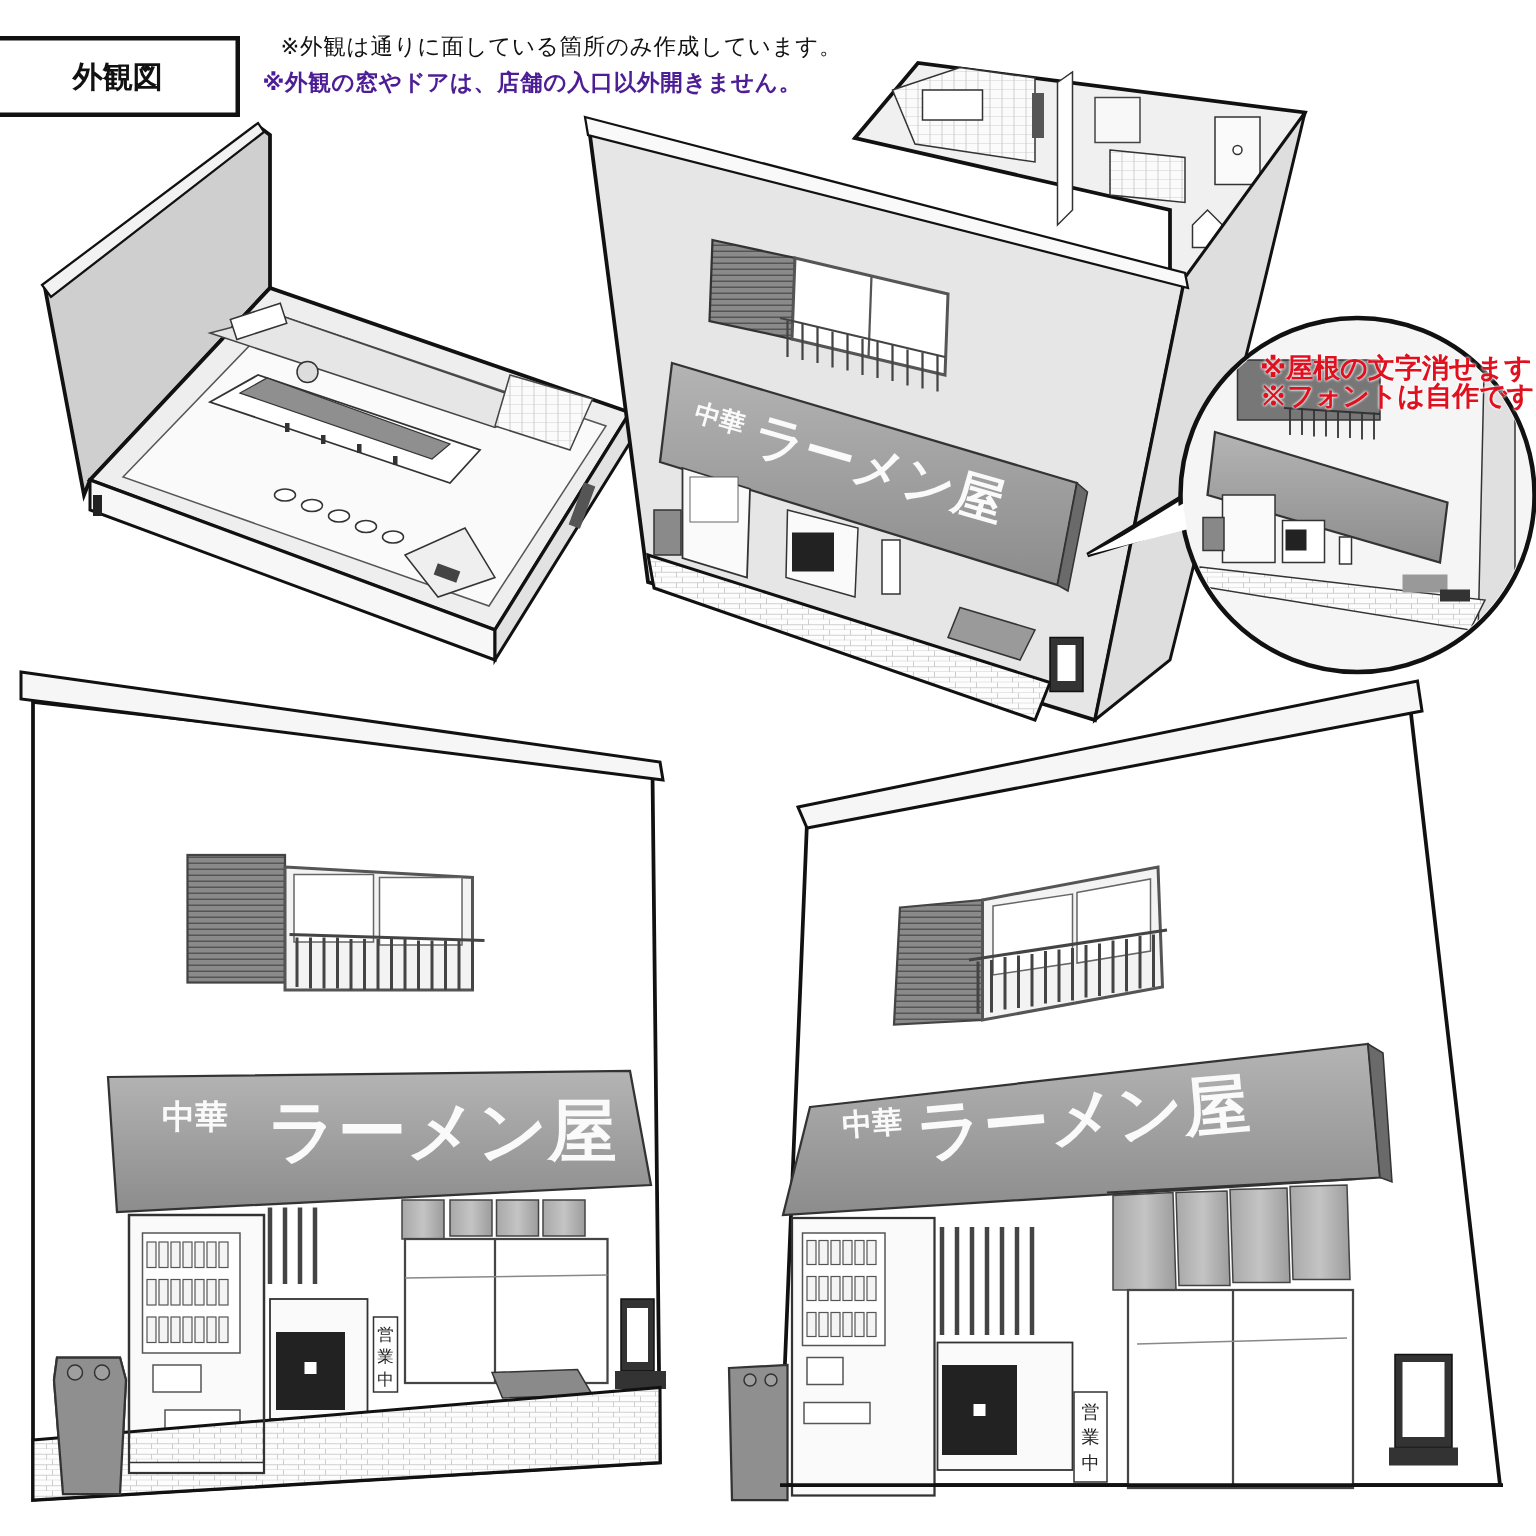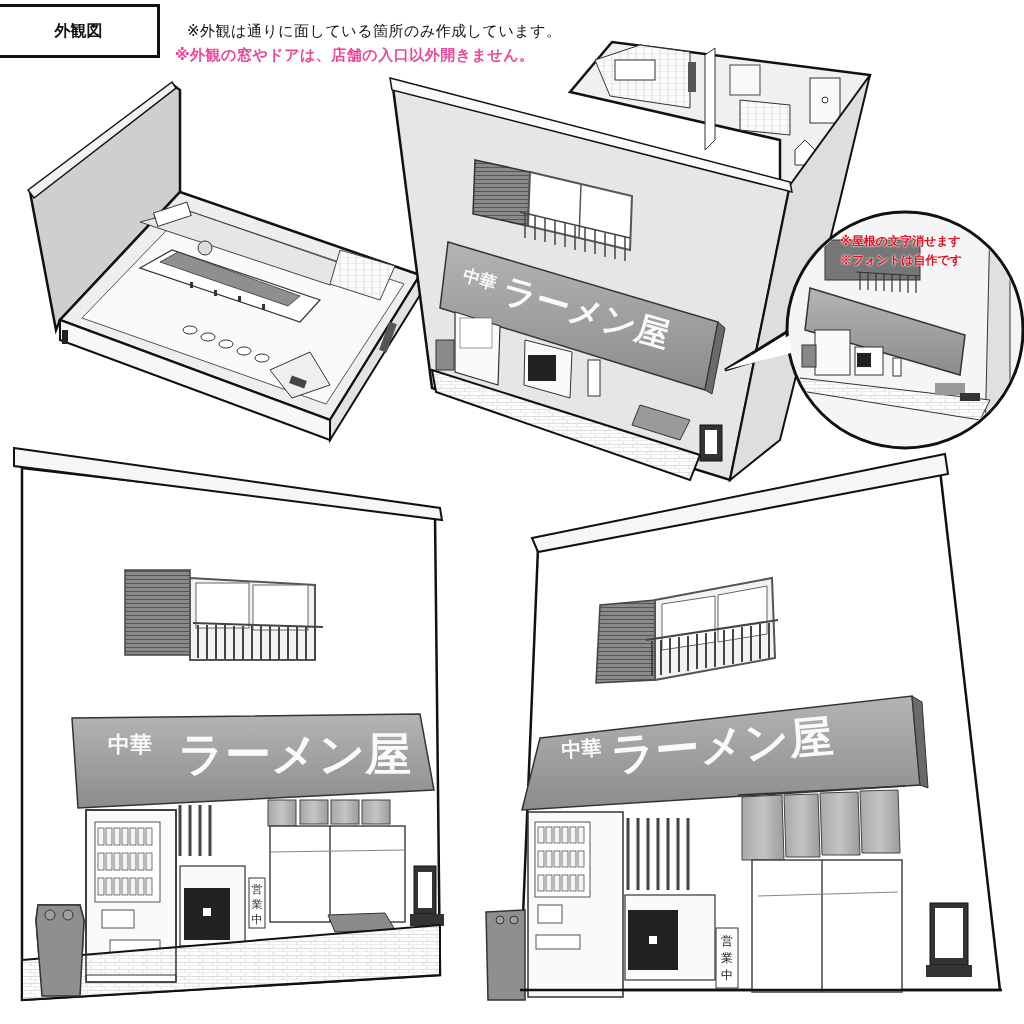--- a/index.html
+++ b/index.html
@@ -1,26 +1,26 @@
 <!DOCTYPE html>
 <html><head>
   <meta charset="utf-8">
   <style>
     html, body { margin: 0; padding: 0; background: #ffffff; }
     body { width: 1024px; height: 1024px; position: relative; overflow: hidden;
            font-family: "DejaVu Sans", sans-serif; color: #111; }
-    .title-box { position: absolute; left: 0; top: 4px; width: 160px; height: 54px;
+    .title-box { position: absolute; left: 0; top: 24px; width: 160px; height: 54px;
                  border: 3px solid #111; border-left: none; box-sizing: border-box;
                  display: flex; align-items: center; justify-content: center;
-                 font-size: 16px; font-weight: bold; background: #fff; }
+                 font-size: 20px; font-weight: bold; background: #fff; }
     .note { position: absolute; left: 175px; font-size: 15px; white-space: nowrap;
             letter-spacing: 0.5px; }
     .note.n1 { top: 22px; color: #111; margin-left: 12px; }
-    .note.n2 { top: 46px; color: #ec4899; font-weight: bold; }
-    .callout-note { position: absolute; left: 840px; font-size: 12px; font-weight: bold;
+    .note.n2 { top: 46px; color: #4c1d95; font-weight: bold; }
+    .callout-note { position: absolute; left: 840px; font-size: 18px; font-weight: bold;
                     color: #e0101e; white-space: nowrap; text-shadow: 0 0 2px #fff, 0 0 2px #fff; }
     .callout-note.c1 { top: 233px; }
     .callout-note.c2 { top: 252px; font-family: Liberation Serif, serif; }
     svg { position: absolute; left: 0; top: 0; }
     .sign-text { font-family: "DejaVu Sans", sans-serif; font-weight: bold; fill: #fafafa; }
   </style>
 </head>
 <body>
 
 <div class="title-box">

